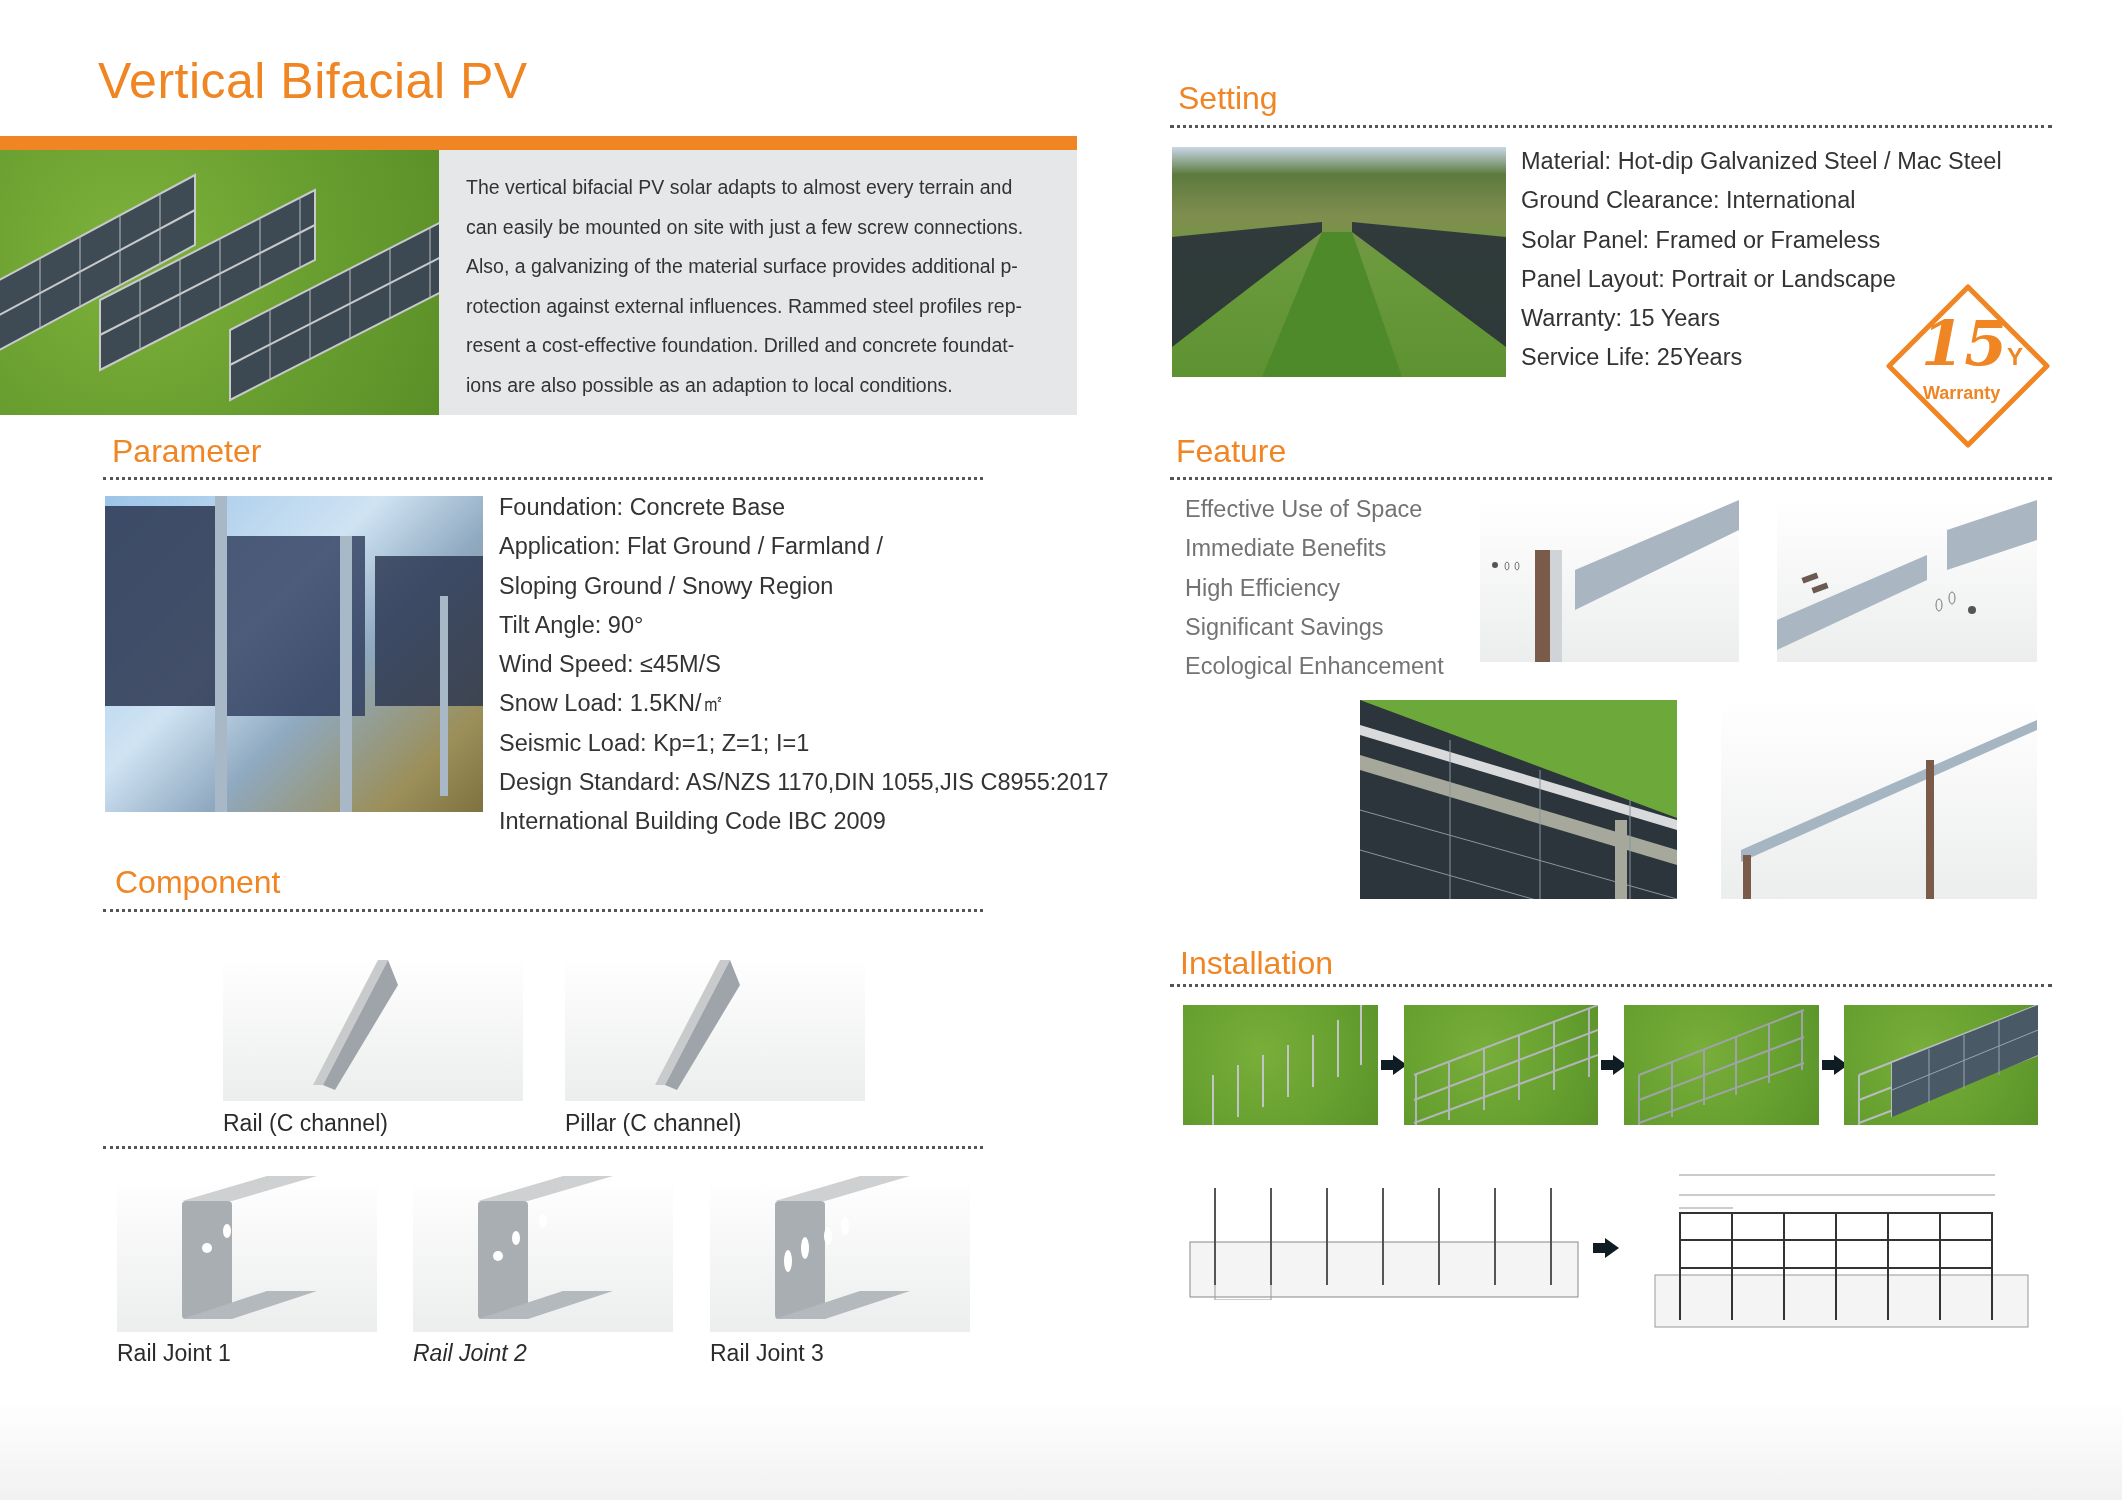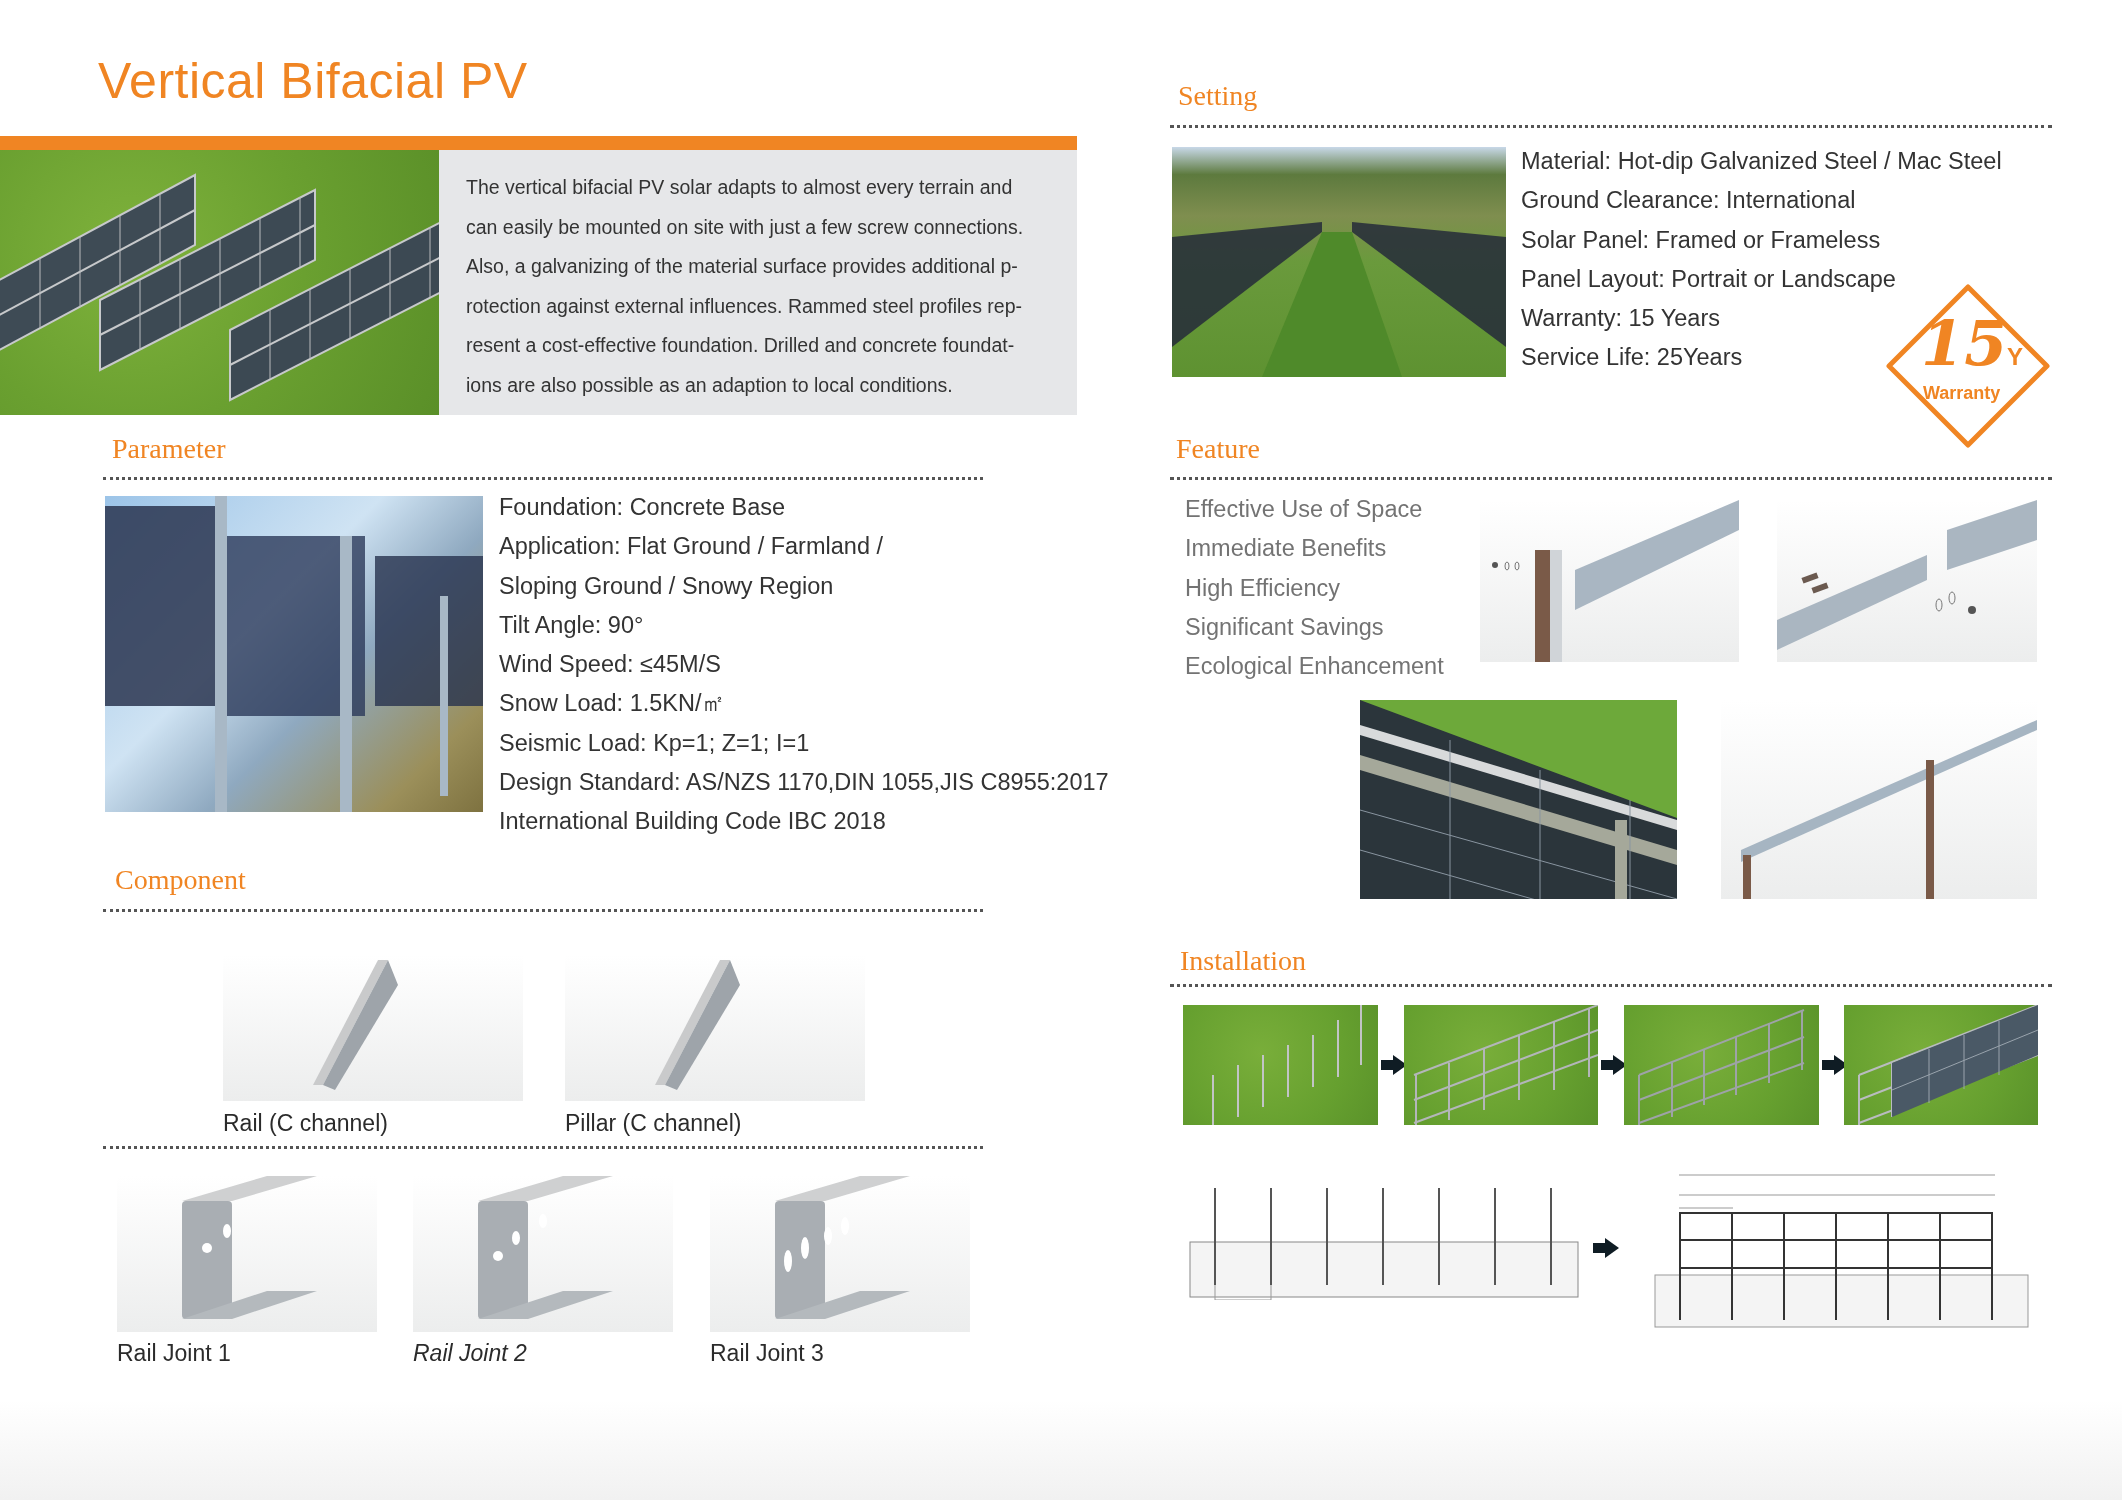--- a/index.html
+++ b/index.html
@@ -10,21 +10,21 @@
     color:#2b2b2b;
   }
   .abs { position:absolute; }
   .orange { color:#f08523; }
   .title { left:98px; top:52px; font-size:50px; letter-spacing:0.5px; font-weight:normal; }
   .bar { left:0; top:136px; width:1077px; height:14px; background:#f08523; }
   .hero-img { left:0; top:150px; width:439px; height:265px;
     background: radial-gradient(circle at 30% 40%, #7fb23c 0, #6aa030 50%, #5a8f28 100%); overflow:hidden; }
   .intro { left:439px; top:150px; width:638px; height:265px; background:#e6e7e9; }
   .intro p { margin:0; padding:18px 20px 0 27px; font-size:19.5px; line-height:39.5px; color:#333; }
-  .sec-h { font-size:28px;font-family:Liberation Serif, serif; }
+  .sec-h { font-size:32px; }
   .dots { border-top:3px dotted #555; height:0; }
   .img-box { overflow:hidden; }
   .param-list, .setting-list, .feature-list { margin:0; padding:0; list-style:none; }
   .param-list li { font-size:23.5px; line-height:39.3px; color:#333; white-space:nowrap; }
   .setting-list li { font-size:23.5px; line-height:39.3px; color:#333; white-space:nowrap; }
   .feature-list li { font-size:23.5px; line-height:39.3px; color:#737373; white-space:nowrap; }
   .comp-card { background: linear-gradient(to bottom, #ffffff, #eceded); }
   .comp-label { font-size:23px; color:#2b2b2b; text-align:left; }
   .grass { background: radial-gradient(circle at 40% 40%, #79ae3a 0, #66a02f 60%, #5a922a 100%); }
   .arrow { width:0; height:0; border-top:10px solid transparent; border-bottom:10px solid transparent; border-left:14px solid #0f1c24; }
@@ -89,21 +89,21 @@
 </div>
 <ul class="abs param-list" style="left:499px; top:488px;">
   <li>Foundation: Concrete Base</li>
   <li>Application: Flat Ground / Farmland /</li>
   <li>Sloping Ground / Snowy Region</li>
   <li>Tilt Angle: 90°</li>
   <li>Wind Speed: ≤45M/S</li>
   <li>Snow Load: 1.5KN/㎡</li>
   <li>Seismic Load: Kp=1; Z=1; I=1</li>
   <li>Design Standard: AS/NZS 1170,DIN 1055,JIS C8955:2017</li>
-  <li>International Building Code IBC 2018</li>
+  <li>International Building Code IBC 2009</li>
 </ul>
 
 <div class="abs sec-h orange" style="left:115px; top:864px;">Component</div>
 <div class="abs dots" style="left:103px; top:909px; width:880px;"></div>
 
 <div class="abs comp-card" style="left:223px; top:955px; width:300px; height:146px;">
   <svg width="300" height="146">
       <polygon points="90,130 155,5 165,5 100,130" fill="#c9cacb"></polygon>
       <polygon points="100,130 165,5 175,30 112,135" fill="#9ea4aa"></polygon>
     </svg>

